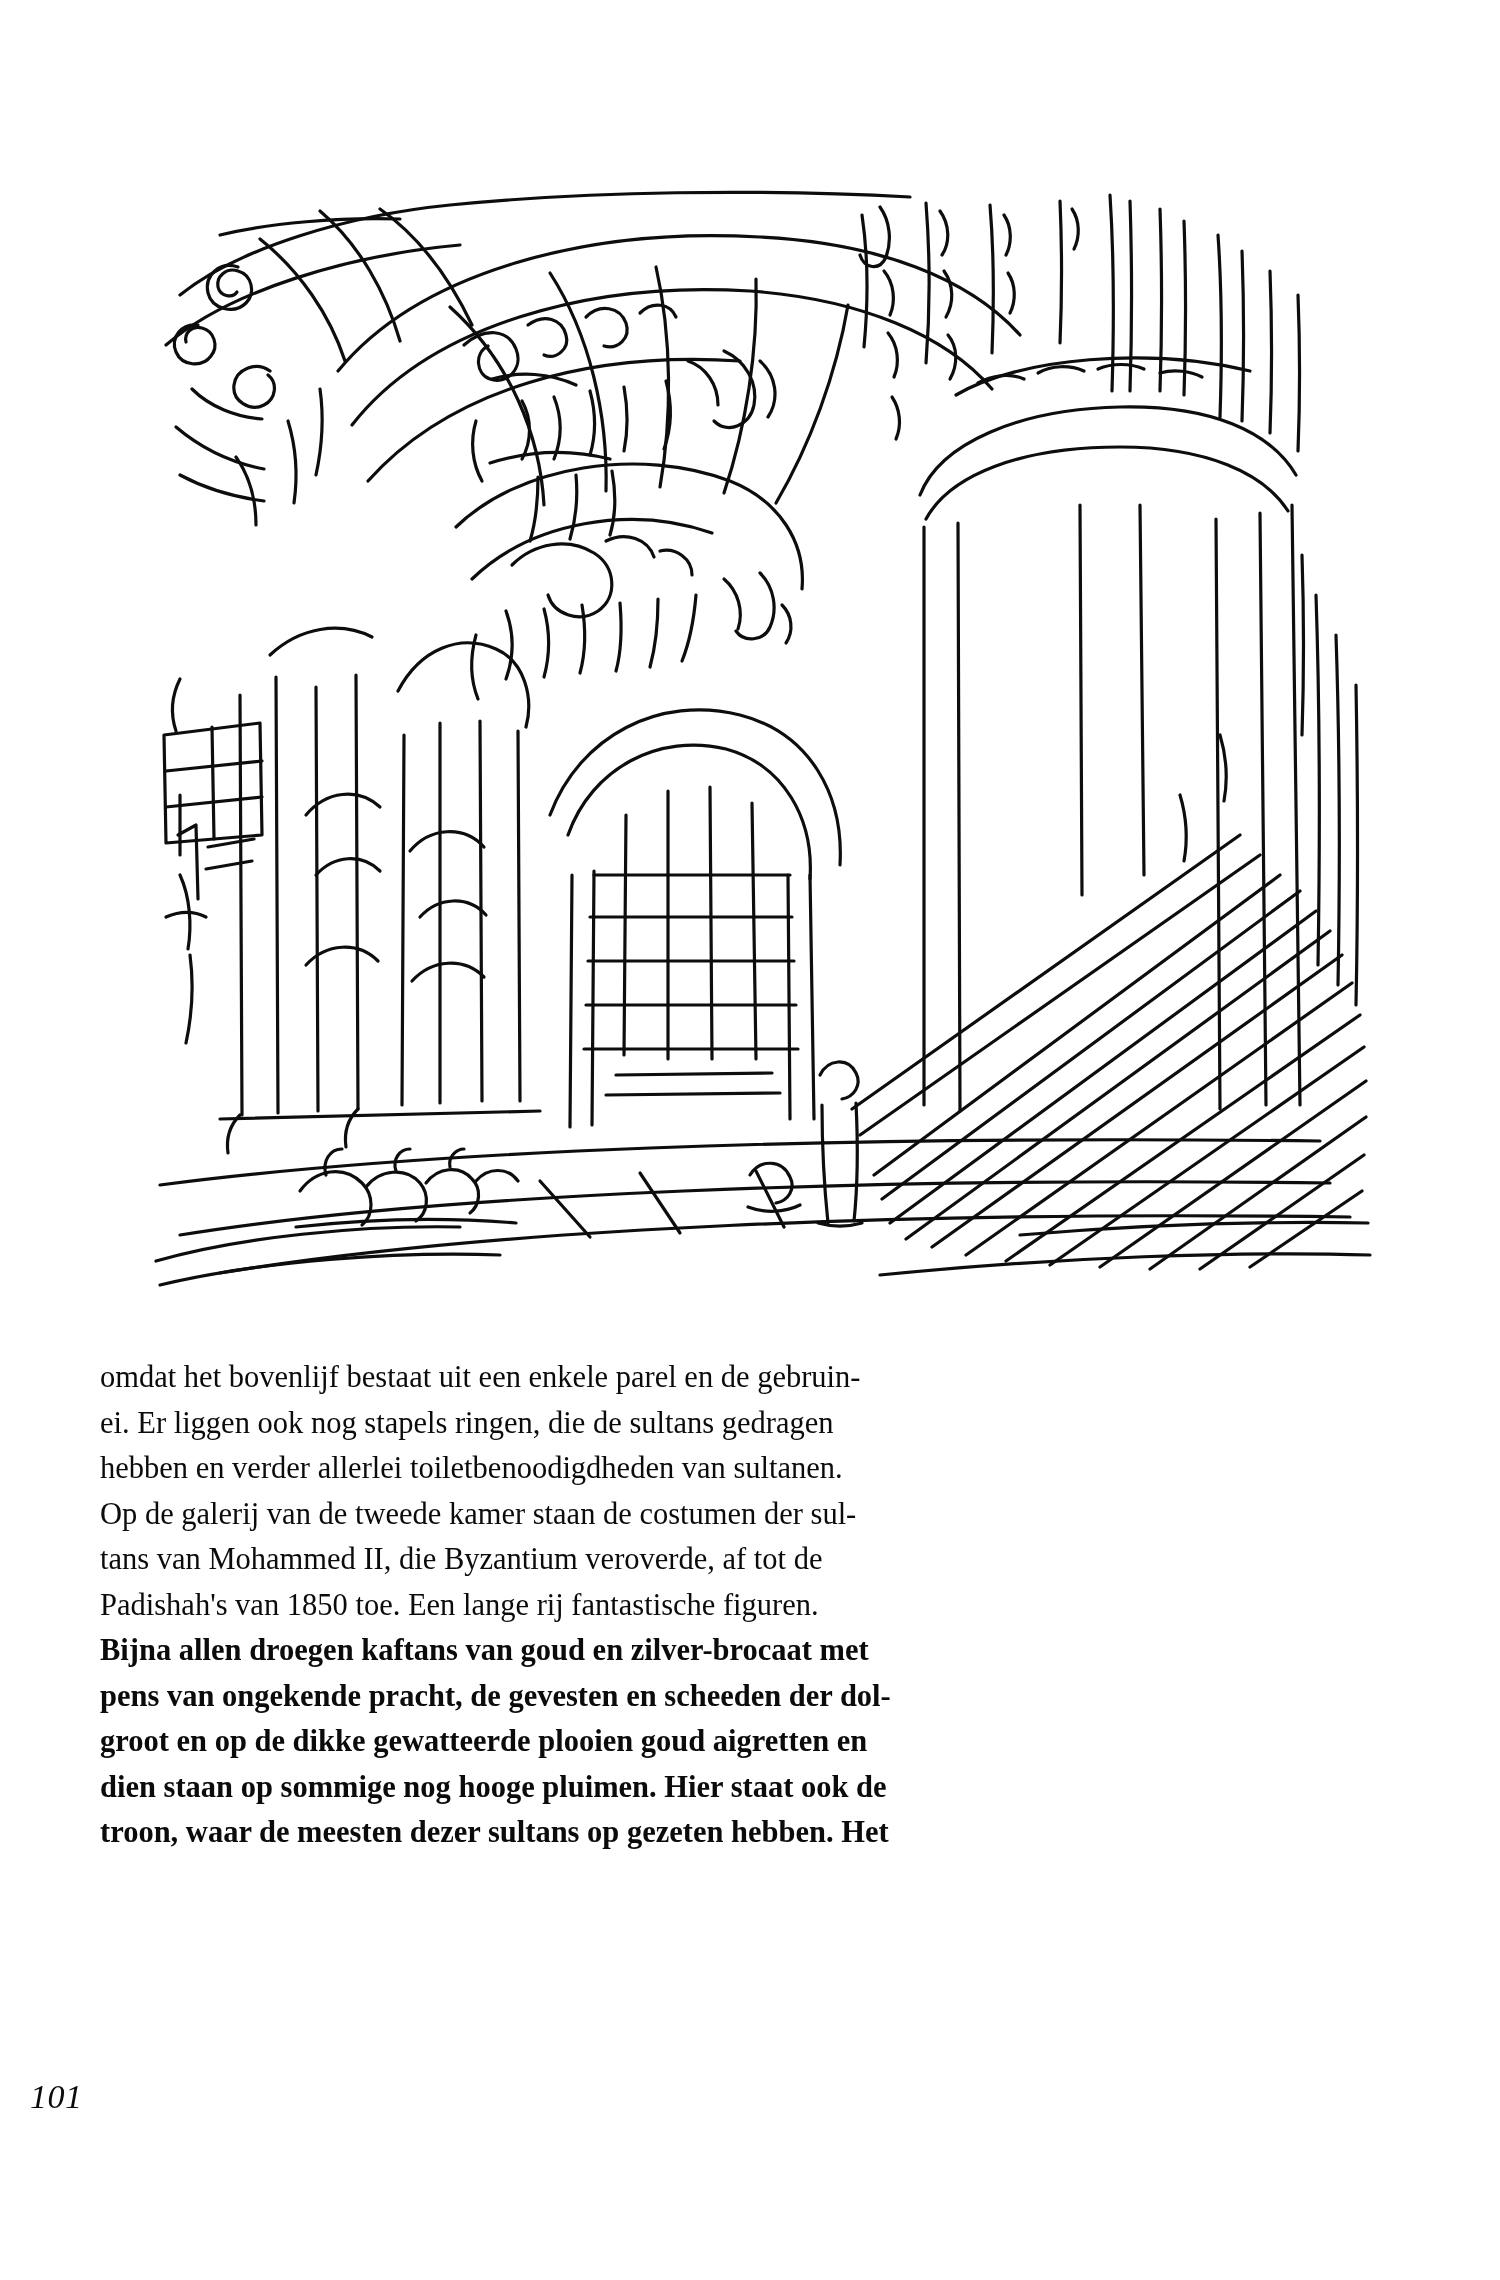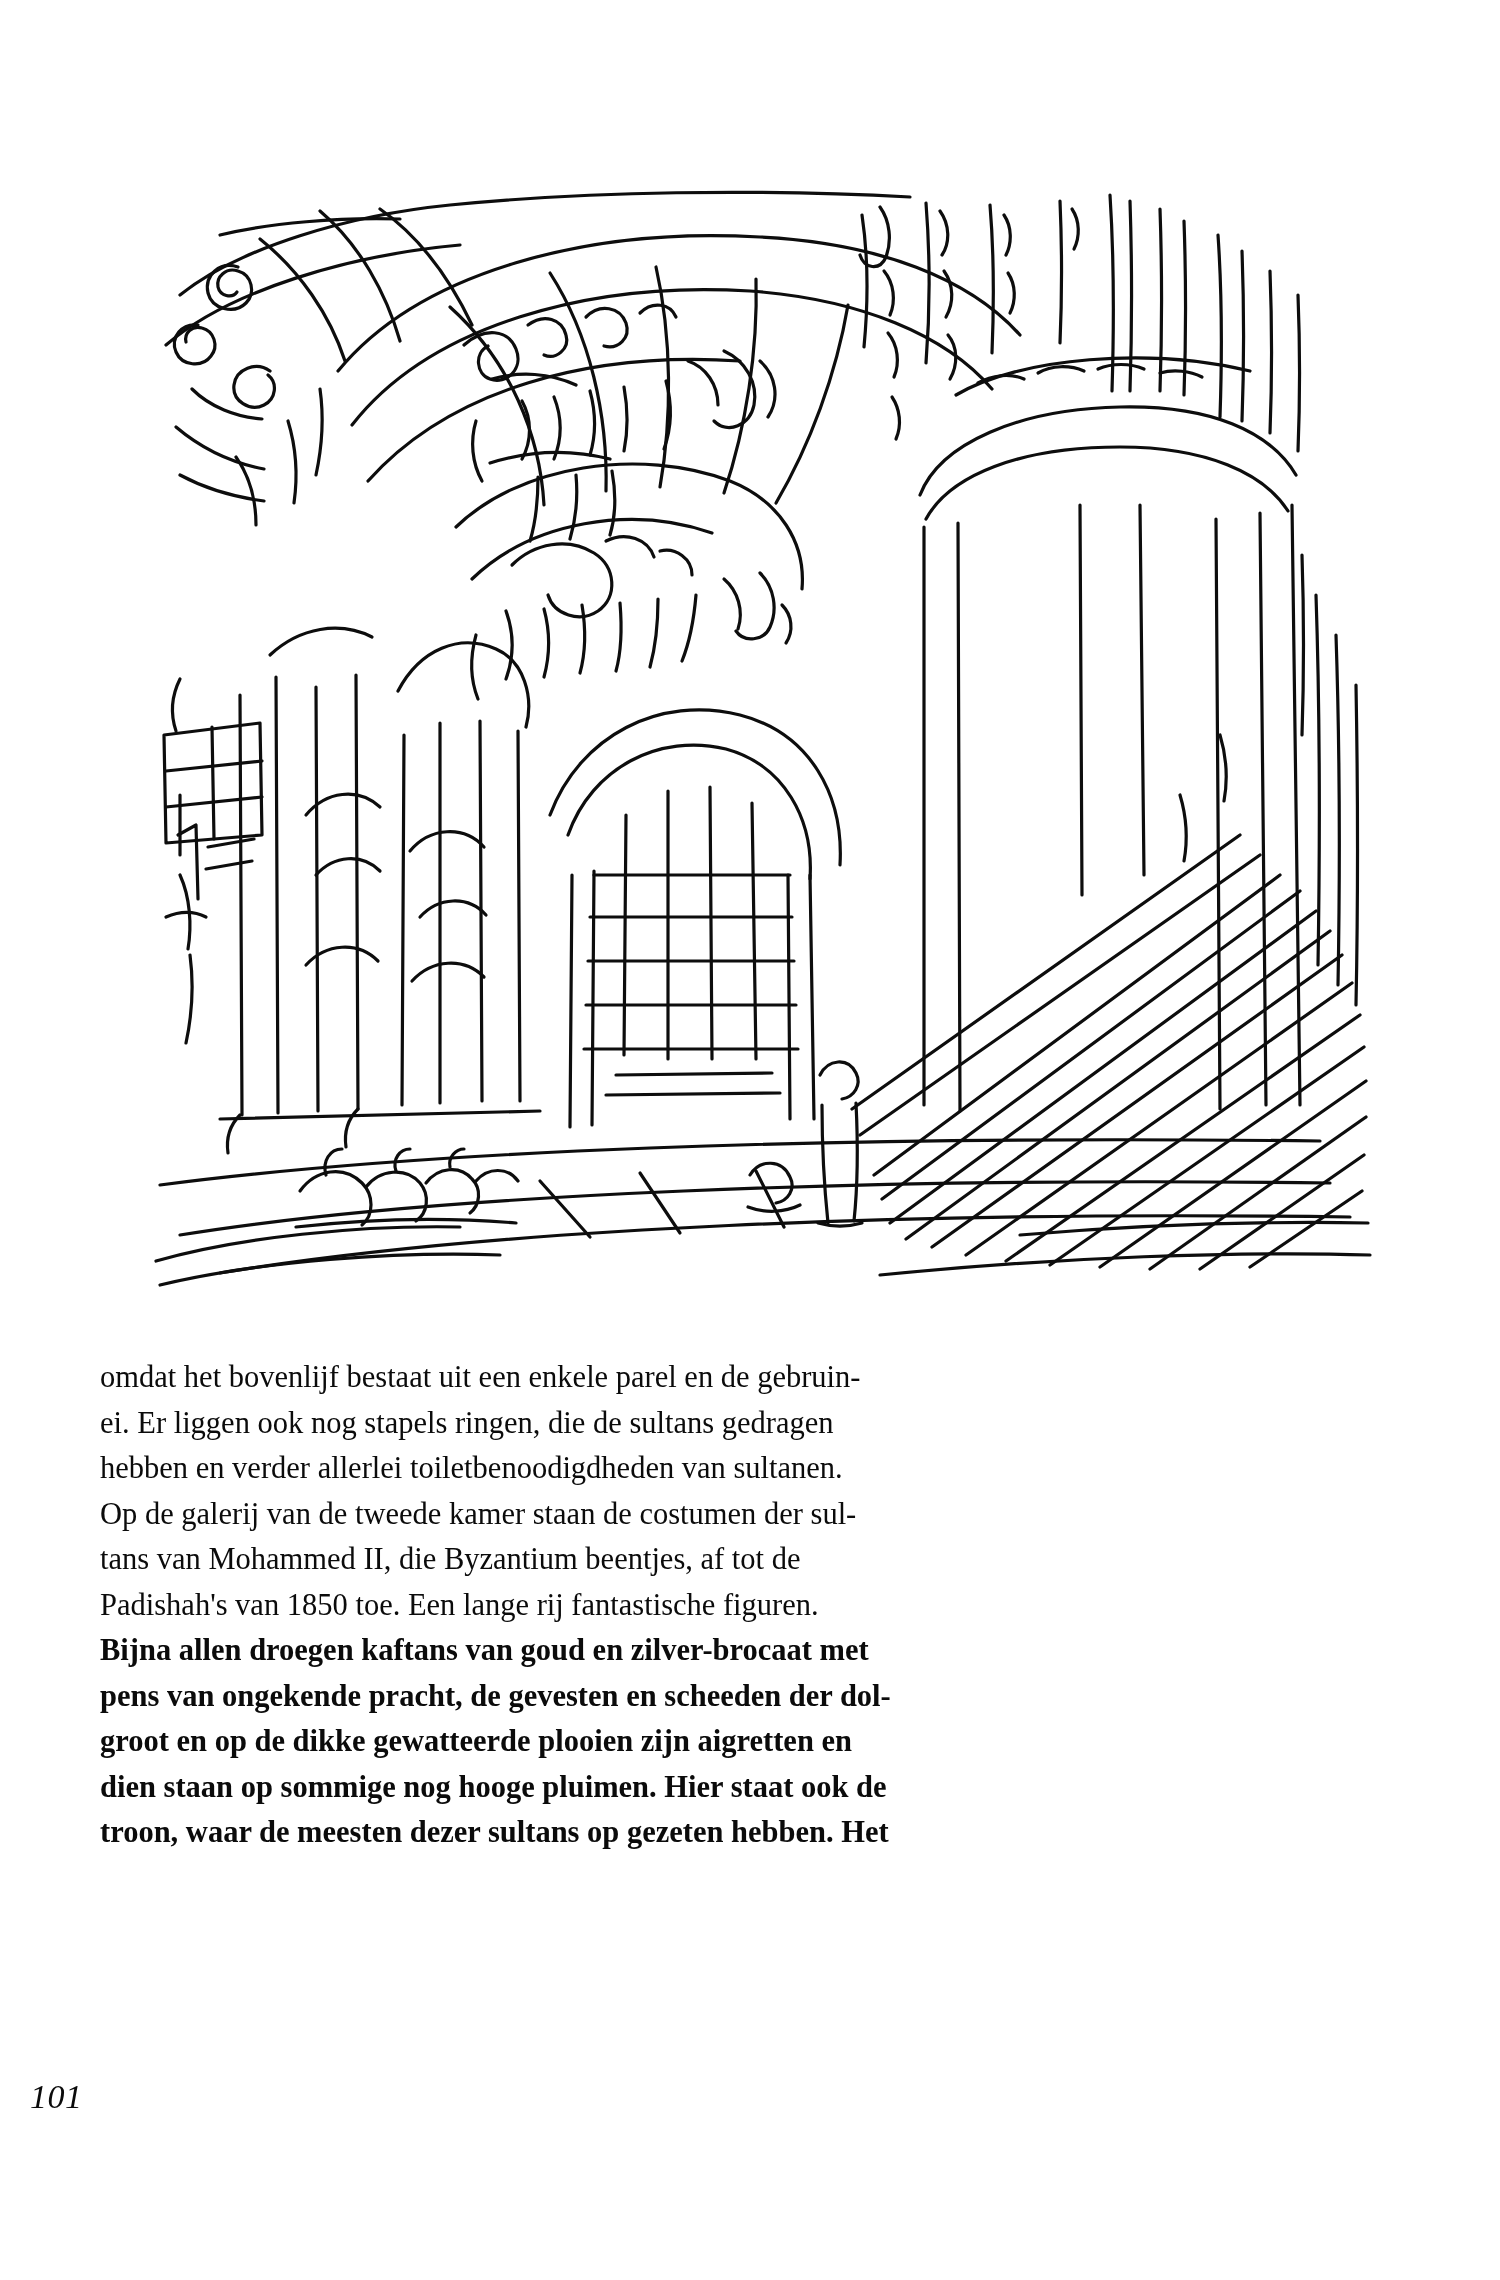--- a/index.html
+++ b/index.html
@@ -285,25 +285,25 @@
       </g>
     </svg>
   </div>
 
   <div class="text-block">
     <p>
       <span class="line">omdat het bovenlijf bestaat uit een enkele parel en de gebruin-</span>
       <span class="line">ei. Er liggen ook nog stapels ringen, die de sultans gedragen</span>
       <span class="line">hebben en verder allerlei toiletbenoodigdheden van sultanen.</span>
       <span class="line">Op de galerij van de tweede kamer staan de costumen der sul-</span>
-      <span class="line">tans van Mohammed II, die Byzantium beentjes, af tot de</span>
+      <span class="line">tans van Mohammed II, die Byzantium veroverde, af tot de</span>
       <span class="line">Padishah's van 1850 toe. Een lange rij fantastische figuren.</span>
       <span class="line bold">Bijna allen droegen kaftans van goud en zilver-brocaat met</span>
       <span class="line bold">pens van ongekende pracht, de gevesten en scheeden der dol-</span>
-      <span class="line bold">groot en op de dikke gewatteerde plooien zijn aigretten en</span>
+      <span class="line bold">groot en op de dikke gewatteerde plooien goud aigretten en</span>
       <span class="line bold">dien staan op sommige nog hooge pluimen. Hier staat ook de</span>
       <span class="line bold">troon, waar de meesten dezer sultans op gezeten hebben. Het</span>
     </p>
   </div>
 
   <div class="folio">101</div>
 
 </div>
 
 </body></html>

